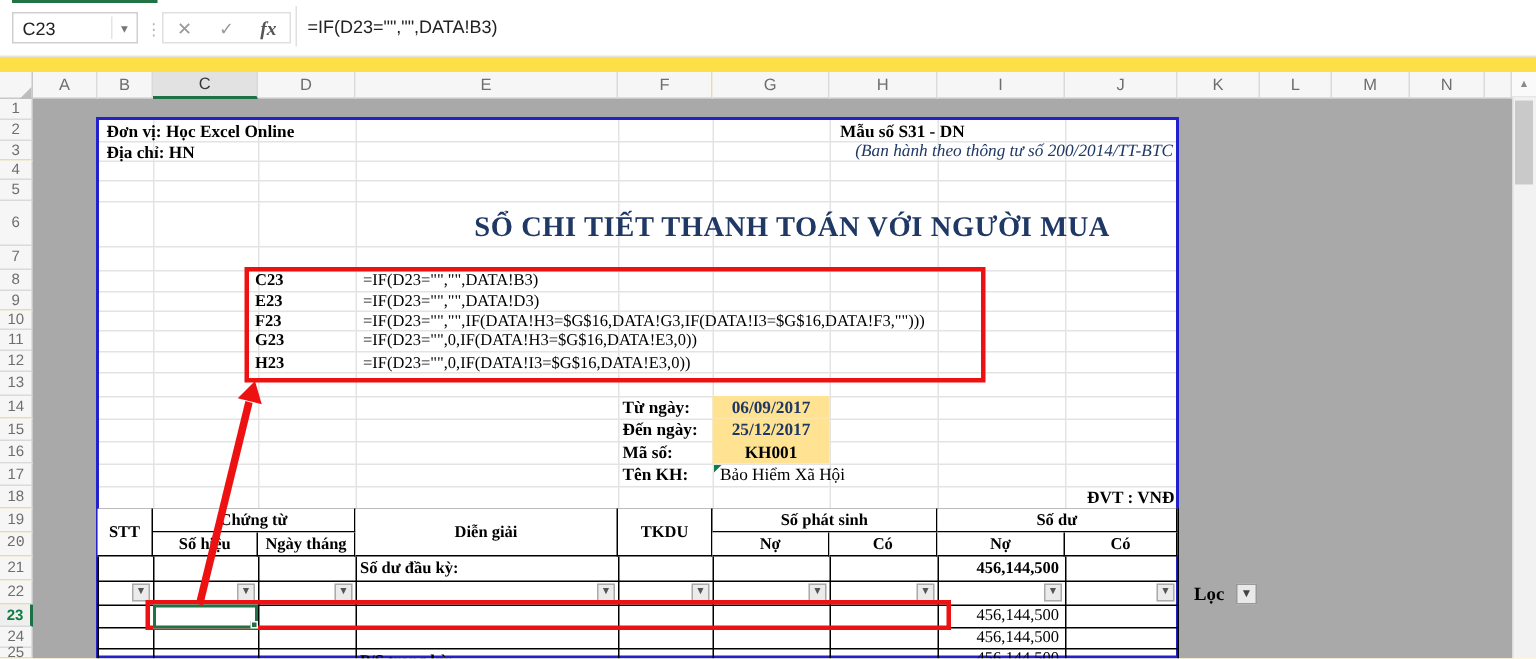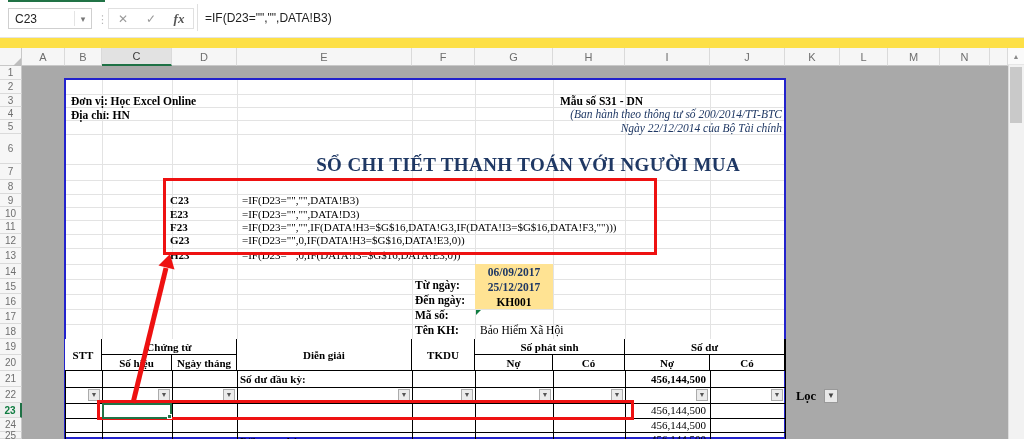--- a/index.html
+++ b/index.html
@@ -47,21 +47,21 @@
       linear-gradient(#E3E3E3,#E3E3E3),linear-gradient(#E3E3E3,#E3E3E3),linear-gradient(#E3E3E3,#E3E3E3),
       linear-gradient(#E3E3E3,#E3E3E3),linear-gradient(#E3E3E3,#E3E3E3);
     background-repeat:no-repeat;
     background-position:36px 0,106px 0,171px 0,346px 0,409px 0,487px 0,559px 0,644px 0,
       0 14px,0 27px,0 40px,0 54px,0 84px,0 100px,0 114px,0 127px,0 140px,0 154px,0 168px,
       0 184px,0 199px,0 214px,0 229px,0 244px,0 259px;
     background-size:1px 259px,1px 259px,1px 259px,1px 259px,1px 259px,1px 259px,1px 259px,1px 259px,
       100% 1px,100% 1px,100% 1px,100% 1px,100% 1px,100% 1px,100% 1px,100% 1px,100% 1px,
       100% 1px,100% 1px,100% 1px,100% 1px,100% 1px,100% 1px,100% 1px,100% 1px;}
   #bluebox{left:64px;top:78px;width:722px;height:361px;border:2px solid #2222CC;z-index:2;}
-  .doctext{z-index:3;font-family:"Liberation Serif",serif;font-size:11.5px;color:#000;white-space:nowrap;margin-top:13px;}
+  .doctext{z-index:3;font-family:"Liberation Serif",serif;font-size:11.5px;color:#000;white-space:nowrap;}
   .b{font-weight:bold;}
   .navy{color:#1F3864;}
   .ital{font-style:italic;}
   #title{left:140px;top:141px;width:600px;text-align:right;font-size:19px;letter-spacing:.4px;}
   .fxrow{font-size:11px;white-space:pre;}
   .ycell{background:#FFE393;z-index:3;}
   .pval{z-index:4;font-family:"Liberation Serif",serif;font-size:11.5px;text-align:center;}
   #greentri{left:476px;top:310px;width:0;height:0;border-top:5px solid #107C41;
             border-right:5px solid transparent;z-index:5;}
   
@@ -142,36 +142,35 @@
   <div class="abs rowhdr" style="top:207px;height:13px;">10</div>
   <div class="abs rowhdr" style="top:220px;height:14px;">11</div>
   <div class="abs rowhdr" style="top:234px;height:14px;">12</div>
   <div class="abs rowhdr" style="top:248px;height:16px;">13</div>
   <div class="abs rowhdr" style="top:264px;height:15px;">14</div>
   <div class="abs rowhdr" style="top:279px;height:15px;">15</div>
   <div class="abs rowhdr" style="top:294px;height:15px;">16</div>
   <div class="abs rowhdr" style="top:309px;height:15px;">17</div>
   <div class="abs rowhdr" style="top:324px;height:15px;">18</div>
   <div class="abs rowhdr" style="top:339px;height:16px;">19</div>
-  <div class="abs rowhdr" style="top:355px;height:16px;">20</div>
+  <div class="abs rowhdr" style="top:355px;height:16px;font-family:Liberation Mono, monospace;">20</div>
   <div class="abs rowhdr" style="top:371px;height:16px;">21</div>
   <div class="abs rowhdr" style="top:387px;height:16px;">22</div>
   <div class="abs rowhdr sel" style="top:403px;height:15px;">23</div>
   <div class="abs rowhdr" style="top:418px;height:14px;">24</div>
   <div class="abs rowhdr" style="top:432px;height:7px;">25</div>
 
   <div id="graybg" class="abs"></div>
   <div id="docarea" class="abs"></div>
   <div id="bluebox" class="abs"></div>
 
   <div class="abs doctext b" style="left:71px;top:82px;">Đơn vị: Học Excel Online</div>
   <div class="abs doctext b" style="left:71px;top:96px;">Địa chỉ: HN</div>
   <div class="abs doctext b" style="left:560px;top:82px;width:222px;text-align:left;">Mẫu số S31 - DN</div>
   <div class="abs doctext ital navy" style="left:480px;top:95px;width:302px;text-align:right;">(Ban hành theo thông tư số 200/2014/TT-BTC</div>
-  <div class="abs doctext ital navy" style="left:480px;top:109px;width:302px;text-align:right;">Ngày 22/12/2014 của Bộ Tài chính</div>
   <div id="title" class="abs doctext b navy">SỔ CHI TIẾT THANH TOÁN VỚI NGƯỜI MUA</div>
 
   <div class="abs doctext b fxrow" style="left:170px;top:181px;">C23</div>
   <div class="abs doctext fxrow" style="left:242px;top:181px;">=IF(D23="","",DATA!B3)</div>
   <div class="abs doctext b fxrow" style="left:170px;top:195px;">E23</div>
   <div class="abs doctext fxrow" style="left:242px;top:195px;">=IF(D23="","",DATA!D3)</div>
   <div class="abs doctext b fxrow" style="left:170px;top:208px;">F23</div>
   <div class="abs doctext fxrow" style="left:242px;top:208px;">=IF(D23="","",IF(DATA!H3=$G$16,DATA!G3,IF(DATA!I3=$G$16,DATA!F3,"")))</div>
   <div class="abs doctext b fxrow" style="left:170px;top:221px;">G23</div>
   <div class="abs doctext fxrow" style="left:242px;top:221px;">=IF(D23="",0,IF(DATA!H3=$G$16,DATA!E3,0))</div>

